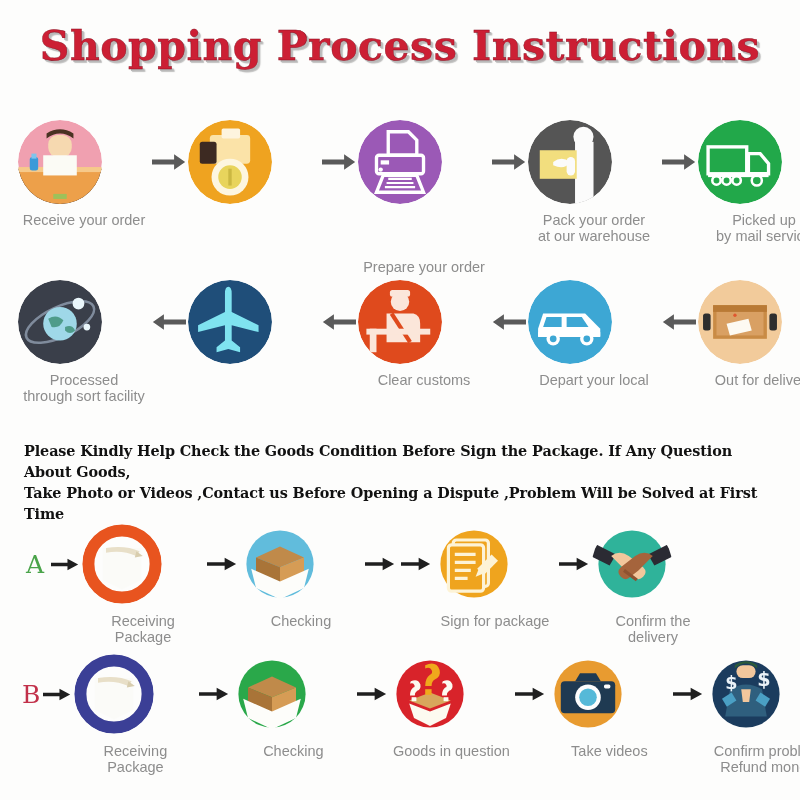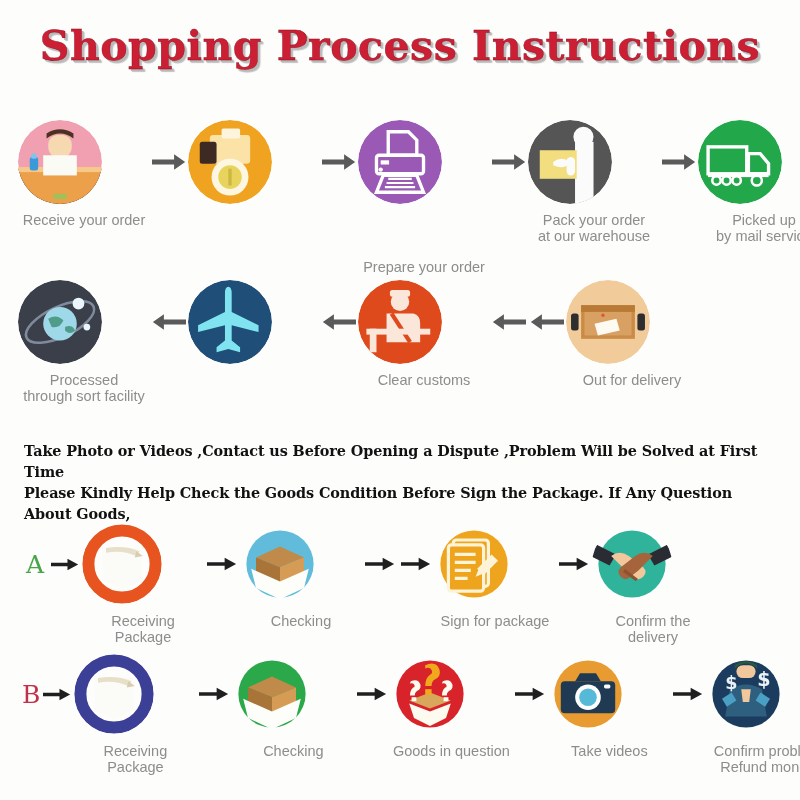--- a/index.html
+++ b/index.html
@@ -214,20 +214,34 @@
             <rect x="10" y="58" width="76" height="7" fill="#fbe6da"></rect>
             <rect x="14" y="58" width="8" height="28" fill="#fbe6da"></rect>
           </svg></div>
         <div class="caption" style="margin-top: 8px;">Clear customs</div>
       </div>
       <div class="arrow" style="width: 38px; height: 84px; justify-content: center;">
         <svg width="34" height="22" viewBox="0 0 40 20">
           <path d="M40 7 h-26 v-6 l-13 9 l13 9 v-6 h26 z" fill="#5a5a5a"></path>
         </svg>
       </div>
+      <div class="step" style="width: 132px;">
+        <div class="ico" style="width: 84px; height: 84px;"><svg width="84" height="84" viewBox="0 0 100 100">
+            <circle cx="50" cy="50" r="50" fill="#3da7d4"></circle>
+            <path d="M12 58 l6 -18 h50 l18 18 v10 h-74 z" fill="#ffffff"></path>
+            <path d="M22 44 h18 v12 h-22 z" fill="#3da7d4"></path>
+            <path d="M46 44 h18 l8 12 h-26 z" fill="#3da7d4"></path>
+            <rect x="12" y="62" width="74" height="5" fill="#ffffff"></rect>
+            <circle cx="30" cy="70" r="8" fill="#ffffff"></circle>
+            <circle cx="30" cy="70" r="4" fill="#3da7d4"></circle>
+            <circle cx="70" cy="70" r="8" fill="#ffffff"></circle>
+            <circle cx="70" cy="70" r="4" fill="#3da7d4"></circle>
+          </svg></div>
+        <div class="caption" style="margin-top: 8px;">Depart your local</div>
+      </div>
       <div class="arrow" style="width: 38px; height: 84px; justify-content: center;">
         <svg width="34" height="22" viewBox="0 0 40 20">
           <path d="M40 7 h-26 v-6 l-13 9 l13 9 v-6 h26 z" fill="#5a5a5a"></path>
         </svg>
       </div>
       <div class="step" style="width: 132px;">
         <div class="ico" style="width: 84px; height: 84px;"><svg width="84" height="84" viewBox="0 0 100 100">
             <circle cx="50" cy="50" r="50" fill="#f2cb9b"></circle>
             <rect x="18" y="30" width="64" height="40" fill="#c98b45"></rect>
             <rect x="18" y="30" width="64" height="8" fill="#b97a35"></rect>
@@ -235,22 +249,22 @@
             <path d="M34 52 l26 -6 l4 14 l-26 6 z" fill="#fdfaf2"></path>
             <rect x="6" y="40" width="9" height="20" rx="3" fill="#2e2e2e"></rect>
             <rect x="85" y="40" width="9" height="20" rx="3" fill="#2e2e2e"></rect>
             <circle cx="44" cy="42" r="2" fill="#e0572f"></circle>
           </svg></div>
         <div class="caption" style="margin-top: 8px;">Out for delivery</div>
       </div>
     </div>
 
   <div class="notice">
+    <div>Please Kindly Help Check the Goods Condition Before Sign the Package. If Any Question About Goods,</div>
     <div>Take Photo or Videos ,Contact us Before Opening a Dispute ,Problem Will be Solved at First Time</div>
-    <div>Please Kindly Help Check the Goods Condition Before Sign the Package. If Any Question About Goods,</div>
   </div>
 
   <div class="row" id="out-row-a" style="left:22px; top:524px; width:760px;">
       <div class="seclabel a" style="width: 26px; display: flex; align-items: center; justify-content: center; height: 80px;">A</div>
       <div class="arrow" style="width: 34px; height: 80px; justify-content: center;">
         <svg width="28" height="15" viewBox="0 0 34 16">
           <path d="M0 6 h20 v-5 l13 7 l-13 7 v-5 h-20 z" fill="#1f1f1f"></path>
         </svg>
       </div>
       <div class="step" style="width: 122px;">

